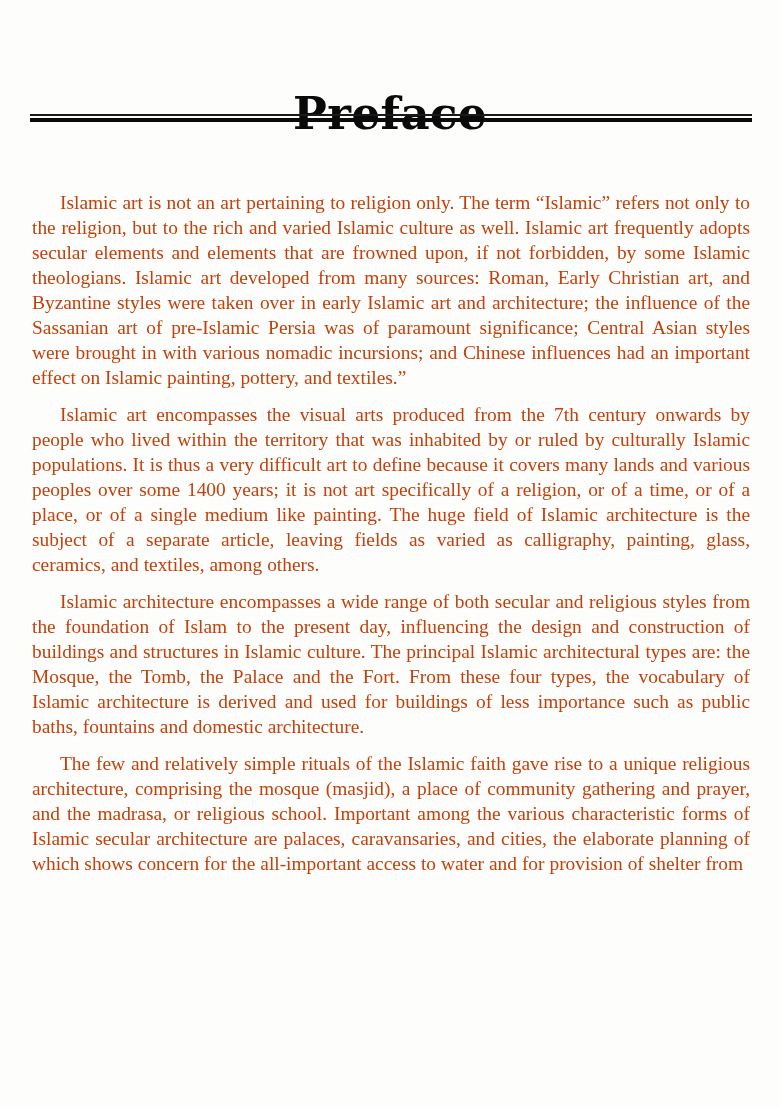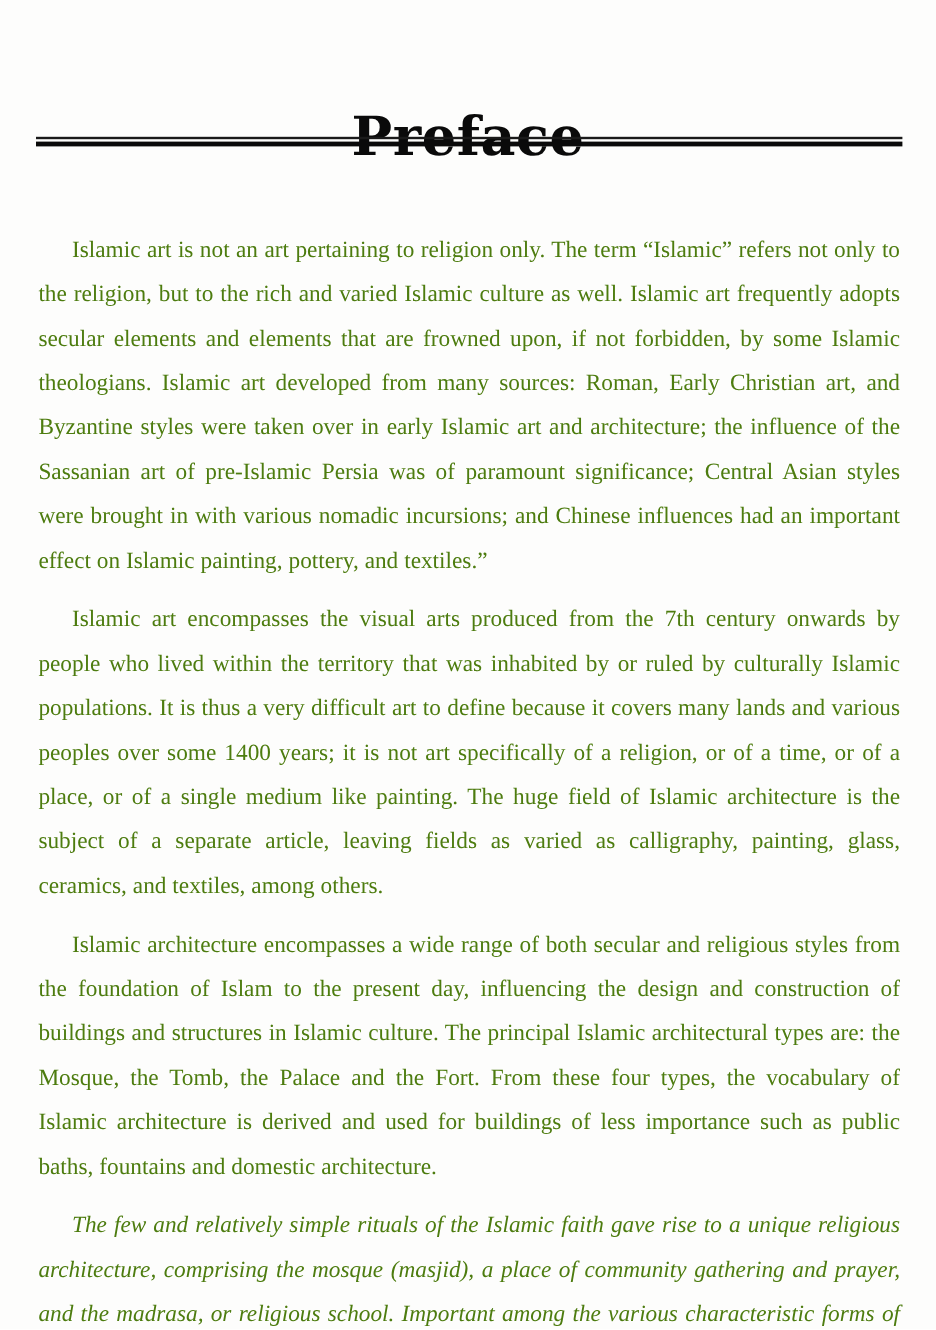--- a/index.html
+++ b/index.html
@@ -60,32 +60,31 @@
     left: 32px;
     top: 190px;
     width: 718px;
   }
 
   .para {
     margin: 0 0 0 0;
     text-indent: 28px;
     text-align: justify;
     font-size: 19.4px;
-    line-height: 37px;
+    line-height: 25px;
     word-spacing: 0.1px;
-    color: #4d7c0f;
+    color: #c2410c;
     hyphens: none;
   }
   .para + .para {
     margin-top: 12px;
   }
   
   .para:last-child {
     margin-bottom: 0;
-    font-style: italic;
   }
 </style>
 </head>
 <body>
 
 <div class="page">
 
   <h1 class="page-title">Preface</h1>
 
   <div class="title-rule">

